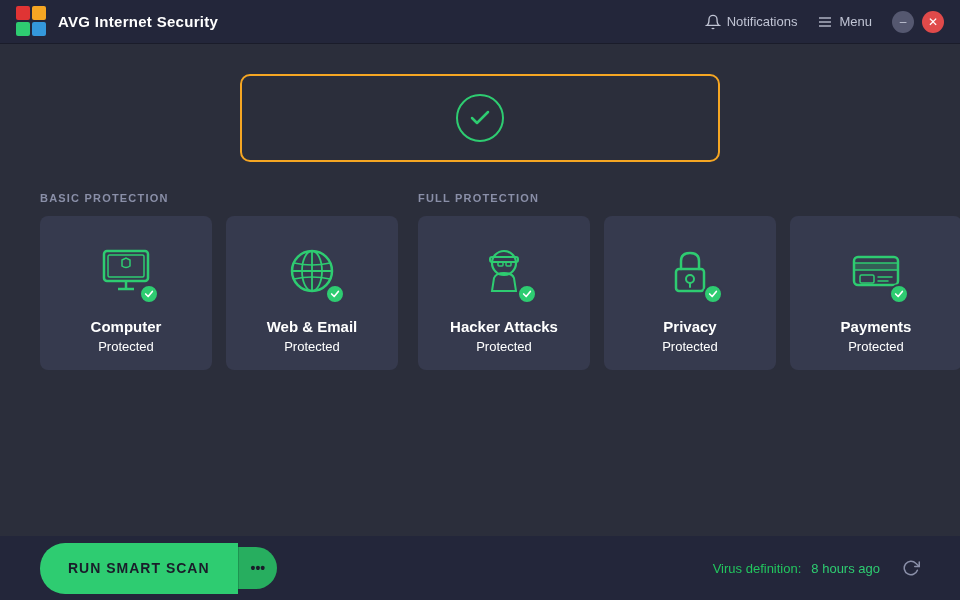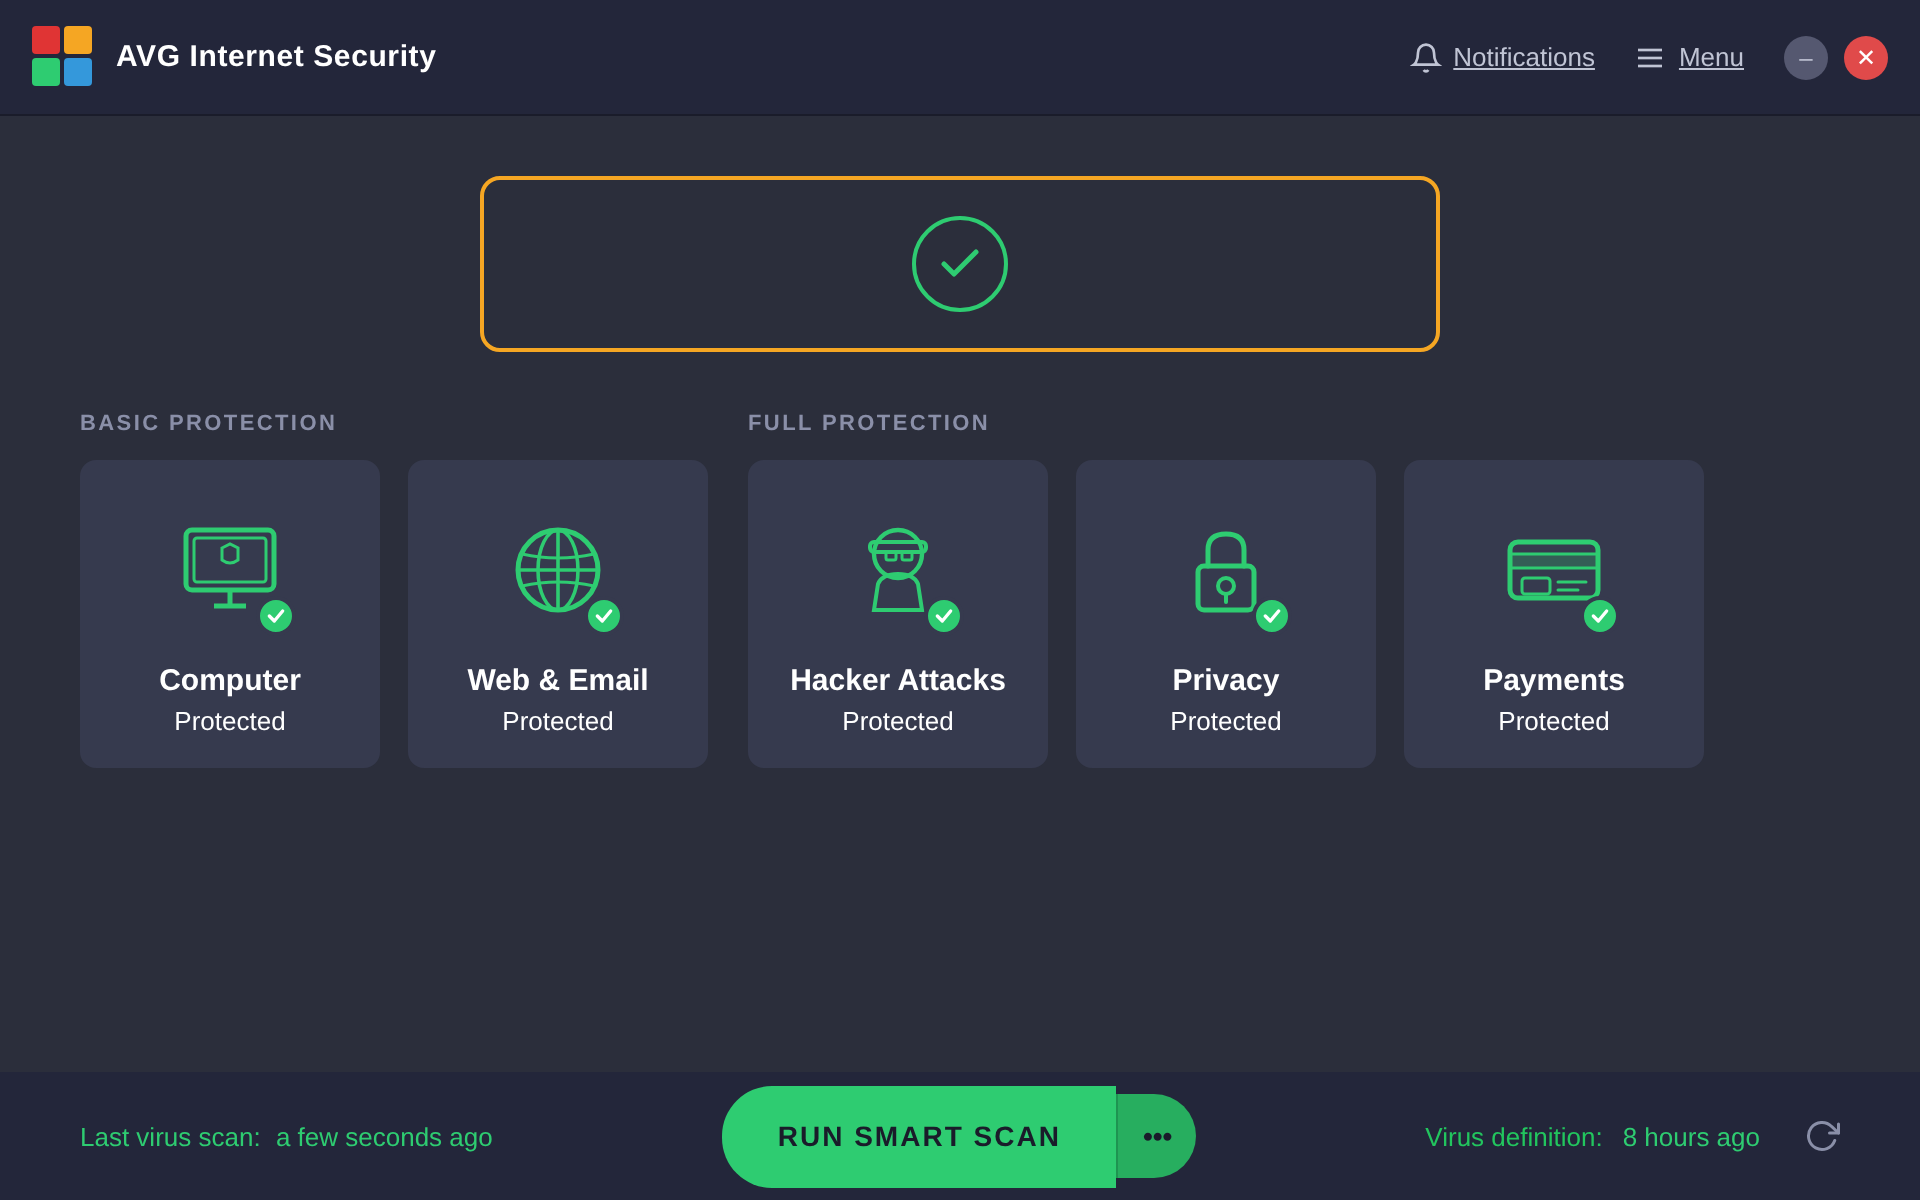--- a/index.html
+++ b/index.html
@@ -12,21 +12,21 @@
       overflow: hidden;
       position: relative;
     }
 
     
     .title-bar {
       display: flex;
       align-items: center;
       justify-content: space-between;
       padding: 0 16px;
-      height: 58px;
+      height: 44px;
       background: #23263a;
       border-bottom: 1px solid #1a1c2a;
     }
     .title-bar-left {
       display: flex;
       align-items: center;
       gap: 10px;
     }
     .avg-logo {
       width: 32px;
@@ -53,21 +53,20 @@
     .nav-btn {
       display: flex;
       align-items: center;
       gap: 6px;
       color: #ccc;
       font-size: 13px;
       cursor: pointer;
       background: none;
       border: none;
       color: #c0c4d4;
-      text-decoration: underline;
     }
     .window-controls {
       display: flex;
       gap: 8px;
     }
     .win-btn {
       width: 22px;
       height: 22px;
       border-radius: 50%;
       border: none;
@@ -143,21 +142,21 @@
     }
     .protection-cards {
       display: flex;
       gap: 14px;
     }
 
     
     .prot-card {
       background: #363a4e;
       border-radius: 8px;
-      width: 150px;
+      width: 172px;
       padding: 20px 15px 16px 15px;
       display: flex;
       flex-direction: column;
       align-items: center;
       cursor: pointer;
       transition: background 0.2s;
     }
     .card-icon-wrap {
       position: relative;
       width: 70px;
@@ -445,24 +444,20 @@
         </div>
 
       </div>
     </div>
 
   </div>
 
 </div>
 
 <div class="bottom-bar">
-  <div class="last-scan">
-    <span>Last virus scan:</span>
-    <span style="color: rgb(46, 204, 113); margin-left: 4px;">a few seconds ago</span>
-  </div>
 
   <div class="scan-btn-group">
     <button class="scan-btn">RUN SMART SCAN</button>
     <button class="scan-more-btn">•••</button>
   </div>
 
   <div class="virus-def">
     <span>Virus definition:</span>
     <span style="color: rgb(46, 204, 113); margin-left: 4px; margin-right: 16px;">8 hours ago</span>
     <svg class="refresh-icon" viewBox="0 0 24 24" fill="none" stroke="#8a8fa8" stroke-width="2" stroke-linecap="round" stroke-linejoin="round">

